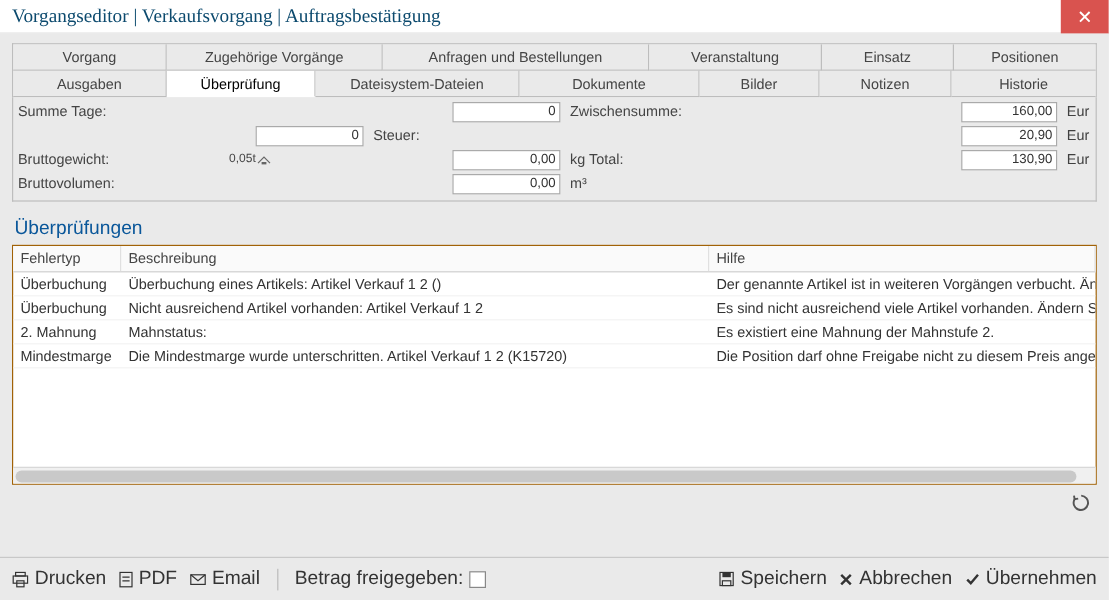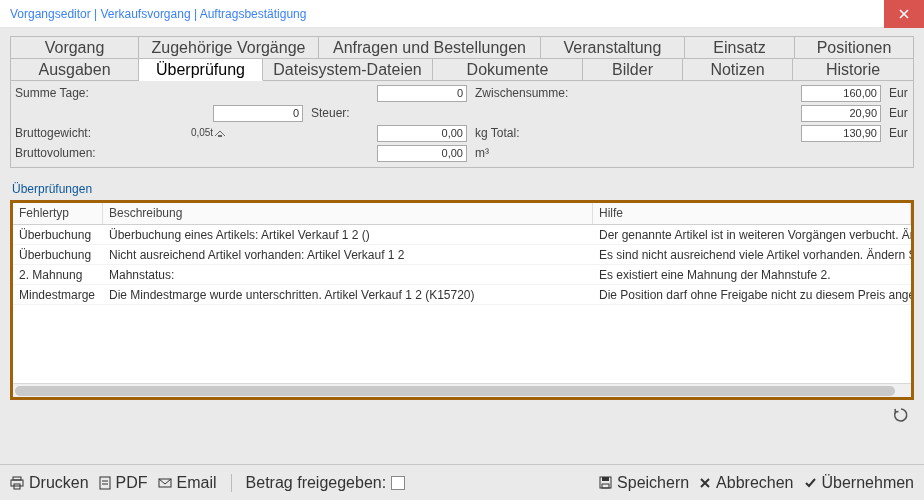--- a/index.html
+++ b/index.html
@@ -17,21 +17,21 @@
     display: flex; flex-direction: column;
     background: #eaeaea;
   }
   .titlebar {
     height: 28px;
     background: #fff;
     display: flex; align-items: center;
     padding-left: 10px;
     border-bottom: 1px solid #e5e5e5;
   }
-  .titlebar .title { flex: 1; color: #3b82f6; font-size: 12px; }
+  .titlebar .title { flex: 1; color: #0c4a6e; font-size: 16px; font-family: Liberation Serif, serif; }
   .titlebar .close {
     width: 40px; height: 28px;
     background: #d9534f;
     display: flex; align-items: center; justify-content: center;
     color: #fff; font-size: 12px;
     cursor: pointer;
   }
   .content {
     flex: 1;
     display: flex; flex-direction: column;
@@ -47,21 +47,21 @@
     display: flex;
     height: 22px;
   }
   .tab {
     border-right: 1px solid #bdbdbd;
     border-bottom: 1px solid #bdbdbd;
     display: flex; align-items: center; justify-content: center;
     background: #eaeaea;
     color: #444;
     cursor: pointer;
-    font-size: 16px;
+    font-size: 12px;
   }
   .tab:last-child { border-right: none; }
   .tab.active {
     background: #fff;
     border-bottom: 1px solid #fff;
     color: #000;
   }
   
   .tr1 .c1{width:128px}.tr1 .c2{width:180px}.tr1 .c3{width:222px}.tr1 .c4{width:144px}.tr1 .c5{width:110px}.tr1 .c6{flex:1}
   
@@ -87,27 +87,27 @@
     font-size: 11px; line-height: 15px;
   }
   .sumrow .unit { width: 110px; color: #444; padding-left: 4px; }
   .sumrow .spacer { flex:1; }
   .sumrow .numfield.r { width: 80px; }
   .sumrow .eur { width: 24px; color:#404040; padding-left:4px; }
 
   .section-label {
     margin-top: 14px;
     color: #0a579a;
-    font-size: 12px;
+    font-size: 16px;
     padding-left: 2px;
   }
 
   .grid-wrap {
     margin-top: 4px;
-    border: 3px solid #a16207;
+    border: 1px solid #a16207;
     background: #fff;
     height: 200px;
     display: flex; flex-direction: column;
   }
   .grid-head {
     display: flex;
     height: 22px;
     border-bottom: 1px solid #d0d0d0;
     background: #fafafa;
   }

